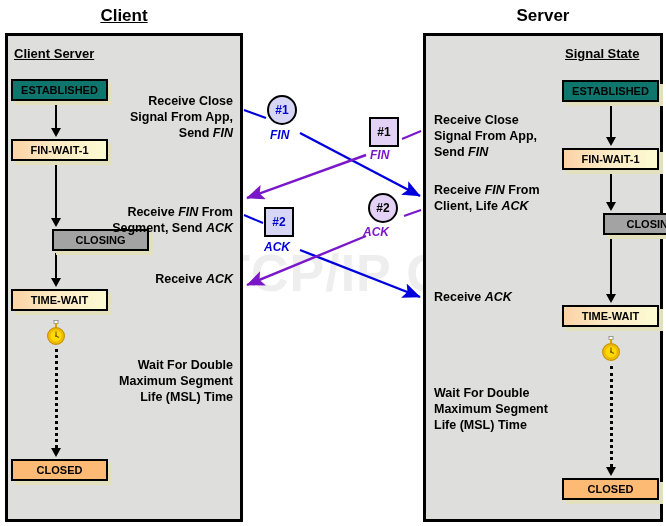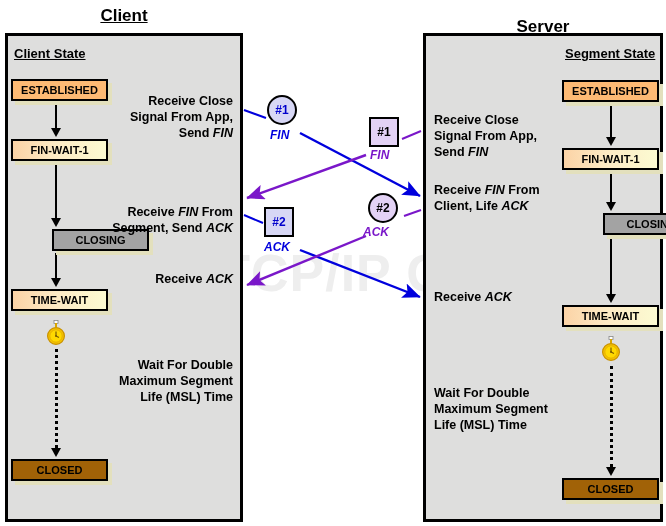--- a/index.html
+++ b/index.html
@@ -34,21 +34,21 @@
   
   .col-title {
     position: absolute;
     font-size: 17px;
     font-weight: bold;
     color: #000;
     text-align: center;
     z-index: 6;
   }
   #client-title { left: 5px;   top: 6px;  width: 238px; text-decoration: underline; }
-  #server-title { left: 423px; top: 17px;  width: 240px; text-align: center; }
+  #server-title { left: 423px; top: 6px;  width: 240px; text-align: center; }
 
   
   .panel {
     position: absolute;
     background: #dededd;
     border: 3px solid #000000;
     box-sizing: border-box;
     z-index: 2;
   }
   #client-panel { left: 5px;   top: 33px; width: 238px; height: 489px; }
@@ -76,23 +76,23 @@
     display: flex;
     align-items: center;
     justify-content: center;
     font-size: 11px;
     font-weight: bold;
     color: #000;
     letter-spacing: 0px;
     box-shadow: 4px 4px 0 0 #e3e0bd;
     white-space: nowrap;
   }
-  .fill-green  { background: #fdba74; }
+  .fill-green  { background: #0f766e; }
   .fill-yellow { background: #a3a3a3; margin-left: 41px; }
-  .fill-white  { background: #a16207; }
+  .fill-white  { background: #fdba74; }
   .fill-grad   { background: linear-gradient(to right, #fbd3a6 0%, #fdeac4 45%, #fcfbd2 100%); }
 
   
   .v-arrow {
     position: absolute;
     z-index: 4;
   }
   .v-arrow .shaft {
     position: absolute;
     left: 50%;
@@ -187,21 +187,21 @@
 
 <div id="root">
 
   <div class="watermark">The TCP/IP Guide</div>
 
   <div class="col-title" id="client-title">Client</div>
   <div class="col-title" id="server-title">Server</div>
 
   <div class="panel" id="client-panel"></div>
 
-  <div class="panel-heading" style="left:14px; top:46px;">Client State</div>
+  <div class="panel-heading" style="left:14px; top:46px;">Client Server</div>
 
   <div class="state-box fill-green" style="left:11px; top:79px;">ESTABLISHED</div>
   <div class="state-box fill-grad" style="left:11px; top:139px;">FIN-WAIT-1</div>
   <div class="state-box fill-yellow" style="left:11px; top:229px;">CLOSING</div>
   <div class="state-box fill-grad" style="left:11px; top:289px;">TIME-WAIT</div>
   <div class="state-box fill-white" style="left:11px; top:459px;">CLOSED</div>
 
   <div class="v-arrow" style="left:50px; top:103px; width:12px; height:34px;">
     <div class="shaft" style="height:25px;"></div>
       <div class="head"></div>
@@ -231,21 +231,21 @@
     </svg>
   </div>
 
   <div class="flow-text right" id="client-event-1" style="left:96px; top:93px; width:137px;"><span>Receive Close</span><br><span>Signal From App,</span><br><span>Send </span><i>FIN</i></div>
   <div class="flow-text right" id="client-event-2" style="left:96px; top:204px; width:137px;"><span>Receive </span><i>FIN</i><span> From</span><br><span>Segment, Send </span><i>ACK</i></div>
   <div class="flow-text right" id="client-event-3" style="left:96px; top:271px; width:137px;"><span>Receive </span><i>ACK</i></div>
   <div class="flow-text right" id="client-event-4" style="left:96px; top:357px; width:137px;"><span>Wait For Double</span><br><span>Maximum Segment</span><br><span>Life (MSL) Time</span></div>
 
   <div class="panel" id="server-panel"></div>
 
-  <div class="panel-heading" style="left:565px; top:46px;">Segment State</div>
+  <div class="panel-heading" style="left:565px; top:46px;">Signal State</div>
 
   <div class="state-box fill-green" style="left:562px; top:80px;">ESTABLISHED</div>
   <div class="state-box fill-grad" style="left:562px; top:148px;">FIN-WAIT-1</div>
   <div class="state-box fill-yellow" style="left:562px; top:213px;">CLOSING</div>
   <div class="state-box fill-grad" style="left:562px; top:305px;">TIME-WAIT</div>
   <div class="state-box fill-white" style="left:562px; top:478px;">CLOSED</div>
 
   <div class="v-arrow" style="left:605px; top:104px; width:12px; height:42px;">
     <div class="shaft" style="height:33px;"></div>
       <div class="head"></div>

